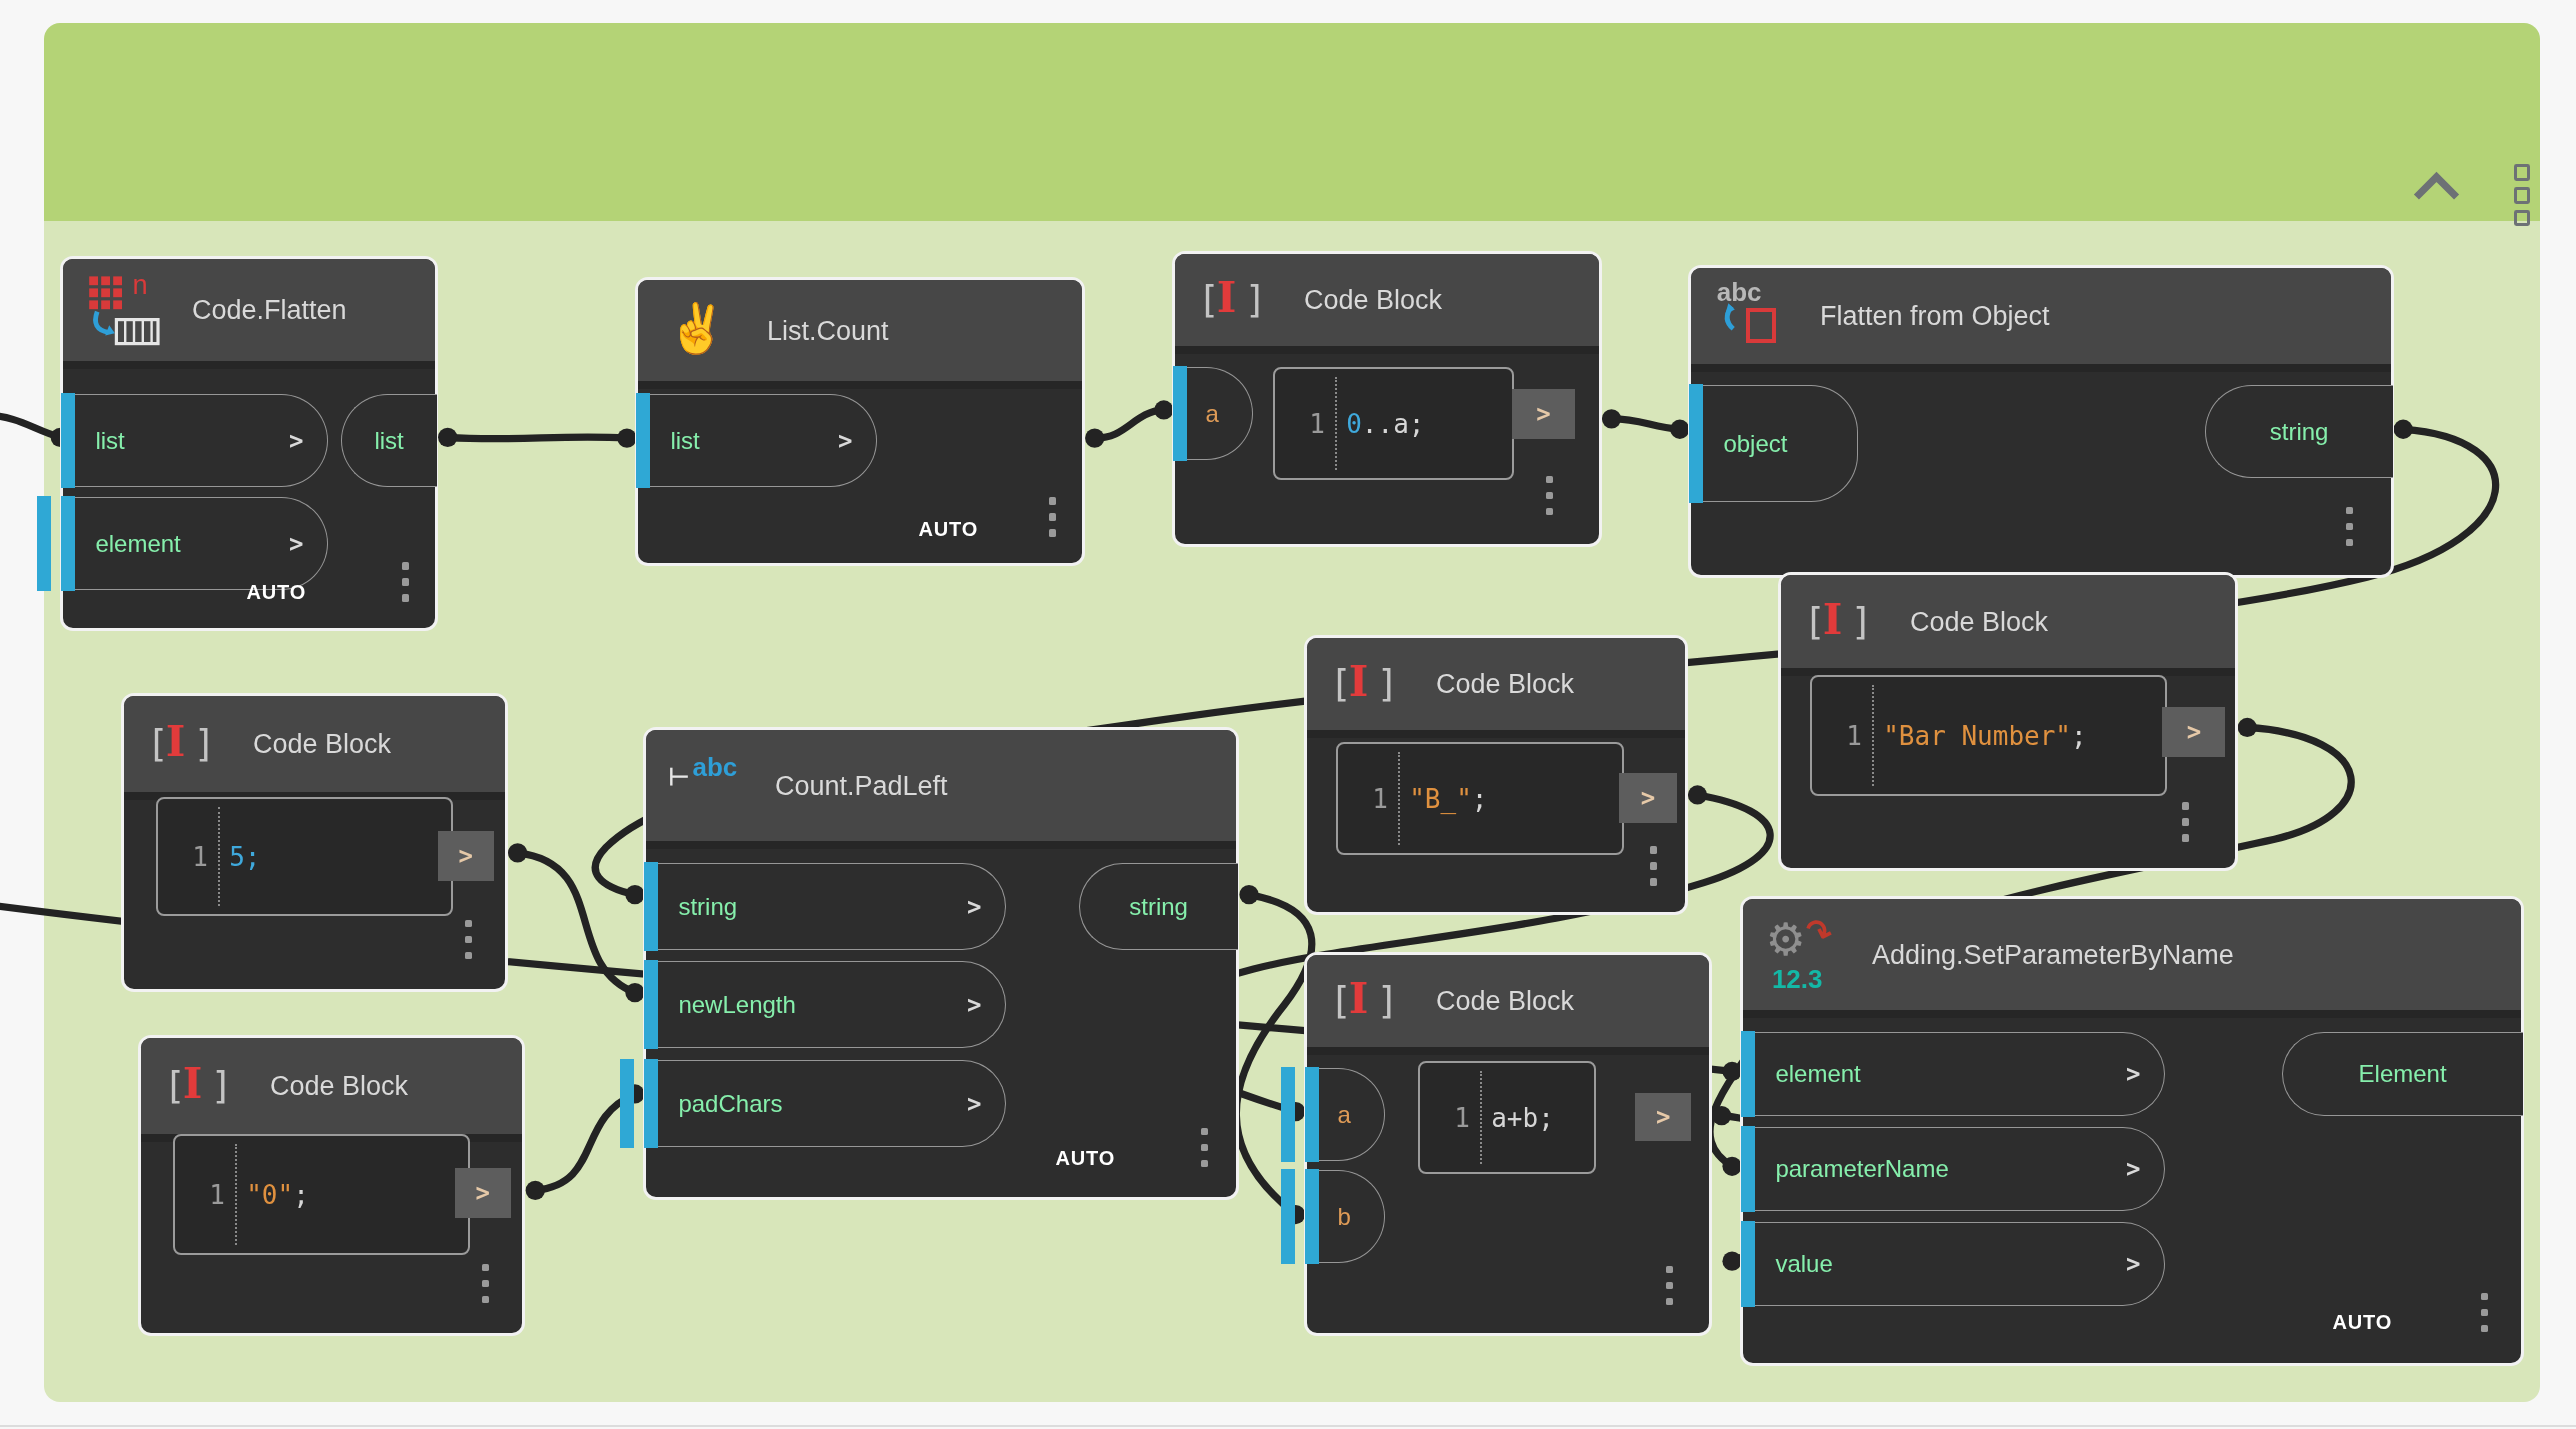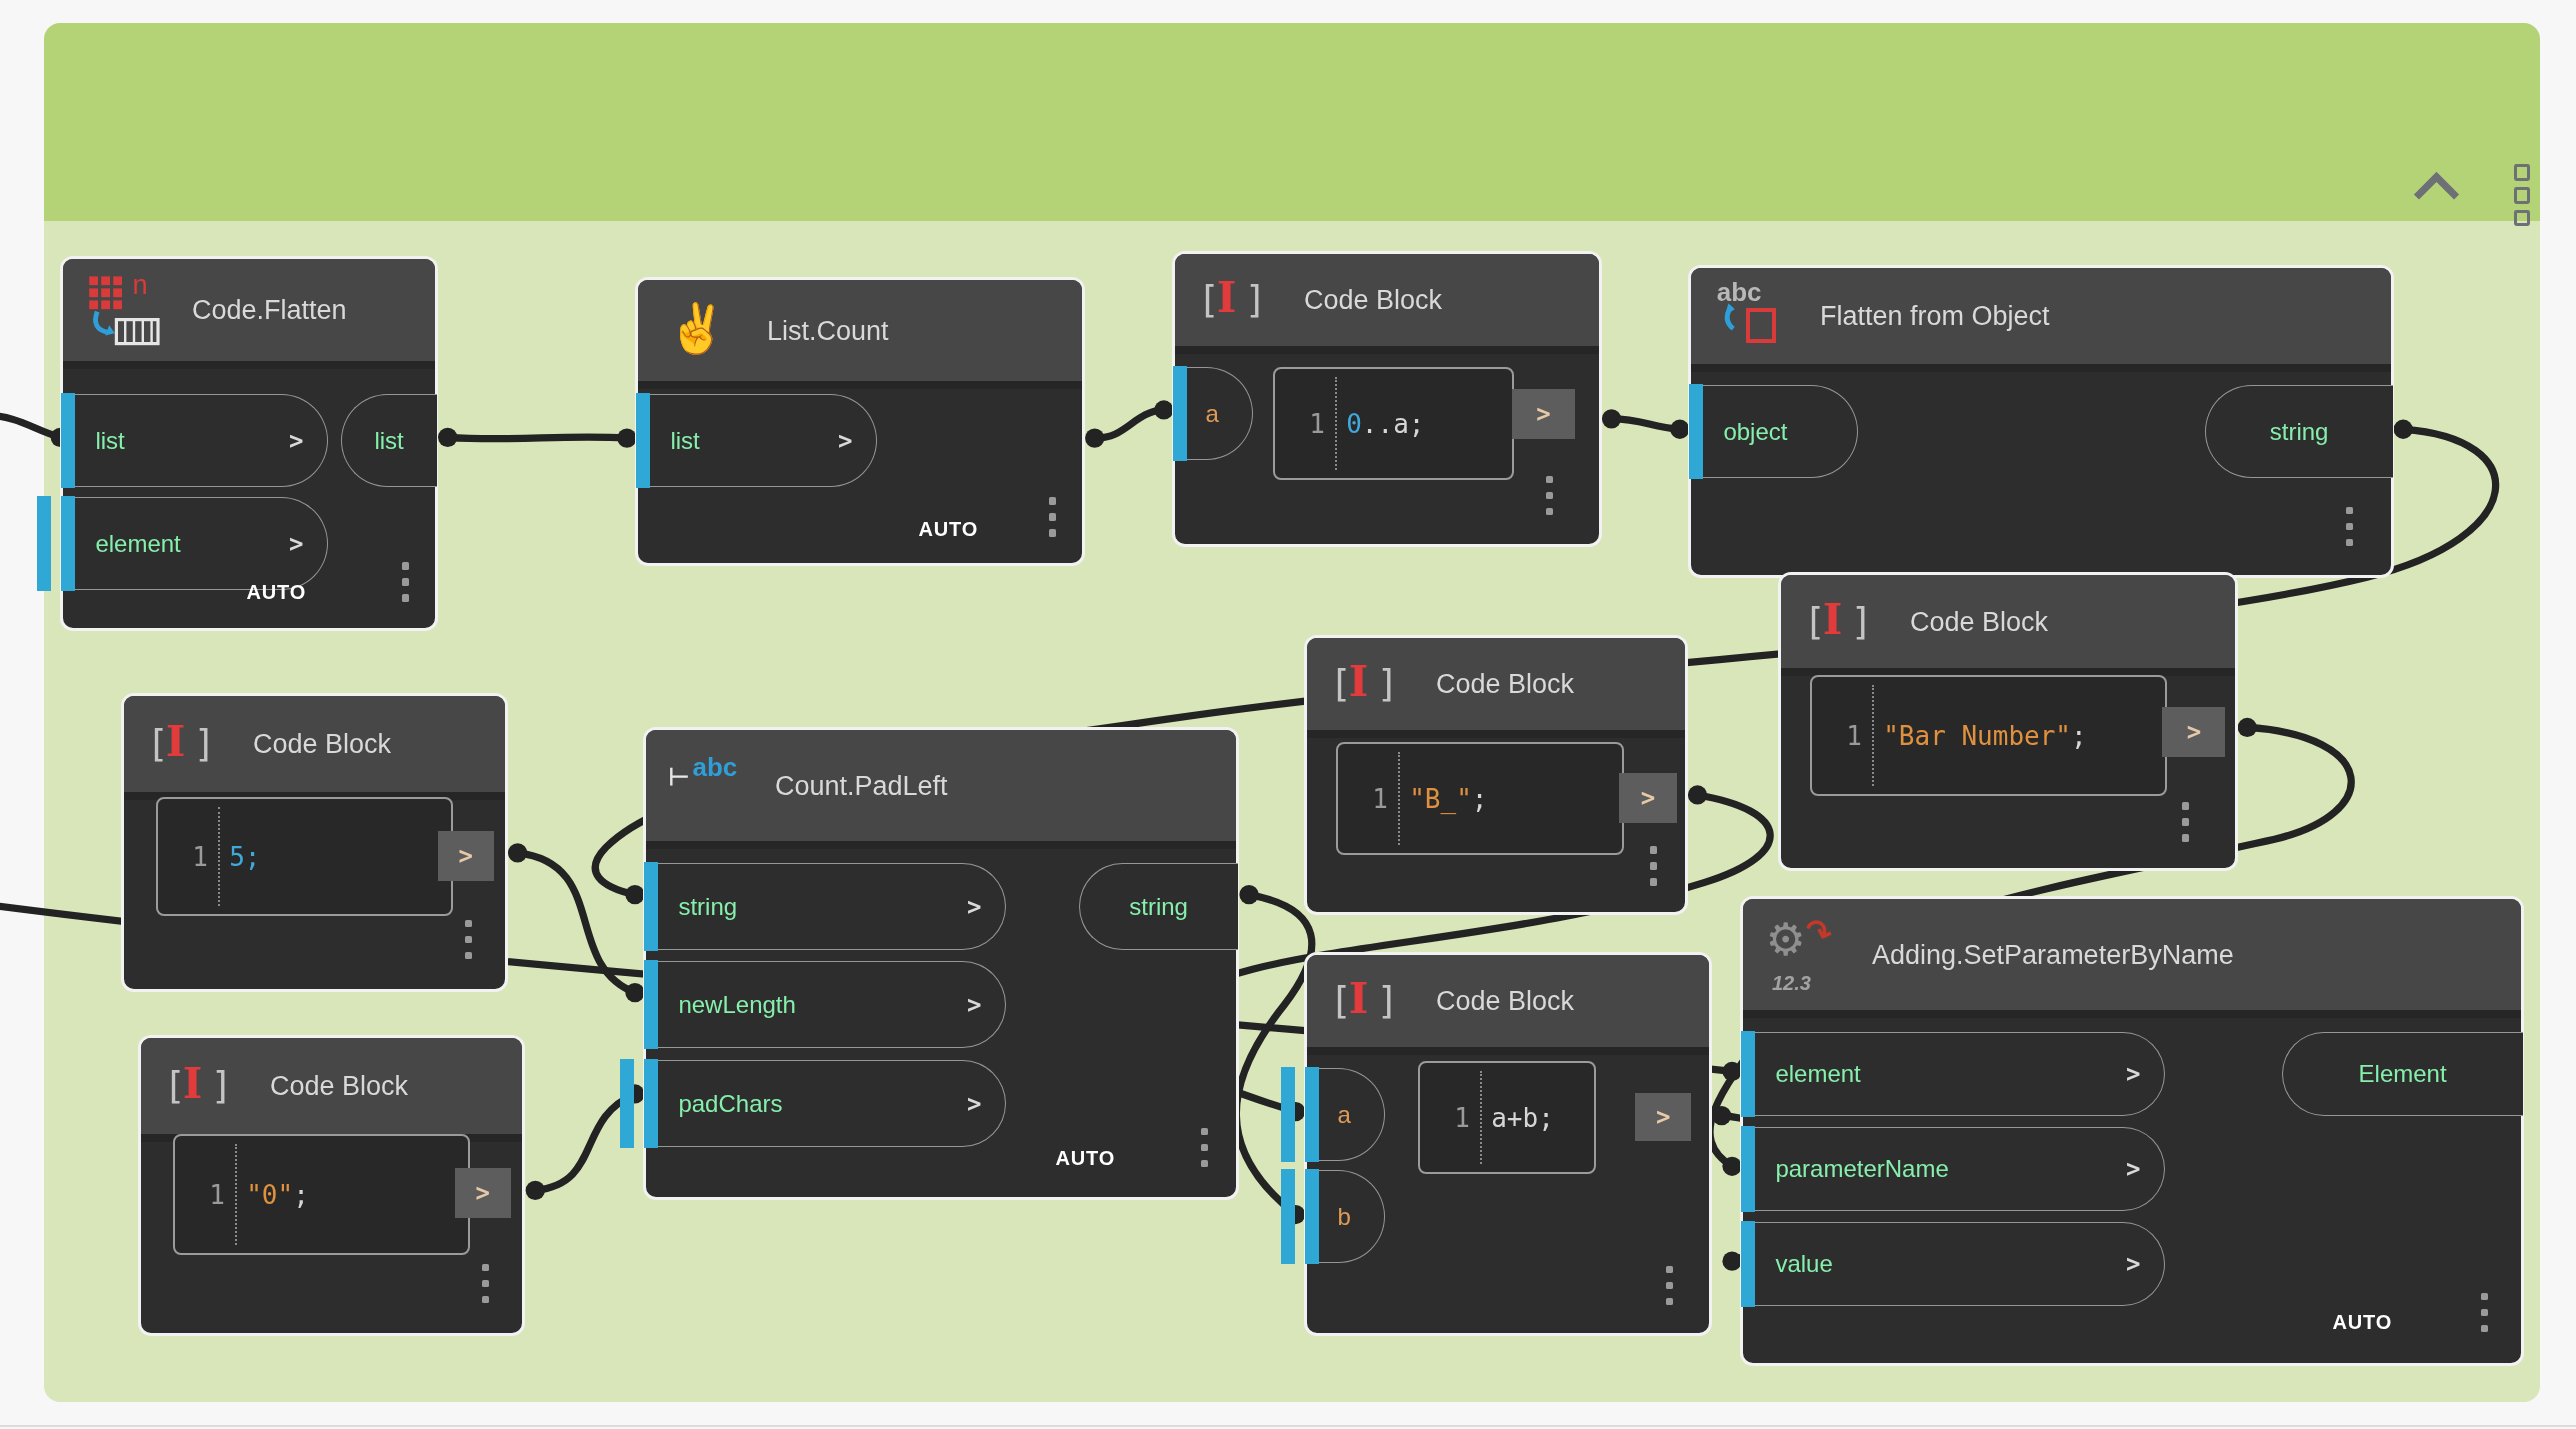--- a/index.html
+++ b/index.html
@@ -52,21 +52,21 @@
   .menu i{display:block;width:7.2px;height:7.2px;background:#9a9a9a;border-radius:1.6px;margin:8.8px auto;}
 
   
   .cb-br{font-family:"DejaVu Sans Mono",monospace;color:#c4c4c4;font-size:37px;position:absolute;top:50%;transform:translateY(-50%);}
   .cb-i{font-family:"DejaVu Serif",serif;color:#e23b3b;font-size:42px;font-weight:bold;position:absolute;top:46%;transform:translateY(-50%);}
   .sfo-abc,.spl-abc{position:absolute;font-weight:bold;}
   .ico-red-sq{position:absolute;width:22.5px;height:27px;border:4px solid #d93a3a;}
   .ico-hand{position:absolute;color:#2e9fd8;font-size:48px;top:46%;left:6.4px;transform:translateY(-50%);}
   .ico-gear{position:absolute;color:#8f8f8f;font-size:45px;left:0;top:-4.8px;}
   .ico-redarrow{position:absolute;color:#c0392b;font-weight:bold;}
-  .ico-123{position:absolute;color:#a3a3a3;font-size:20px;font-weight:bold;left:6.4px;bottom:-3.2px;font-style:italic;}
+  .ico-123{position:absolute;color:#14b8a6;font-size:26px;font-weight:bold;left:6.4px;bottom:-3.2px;}
 </style>
 </head>
 <body>
 
 <div id="canvas">
 
   <div class="group" style="left:44px;top:22.5px;width:2496px;height:1379px;">
     <div class="group-head" style="height:198px;"></div>
     <div class="group-body" style="top:198px;height:1182px;"></div>
   </div>
@@ -210,21 +210,21 @@
           <span class="n-icon">
             <span class="sfo-abc" style="color: rgb(184, 184, 184); font-size: 26px; left: 3.2px; top: -1.6px;">abc</span>
             <svg width="84" height="74" viewBox="0 0 105 92" style="position:absolute;left:0;top:0;">
               <path d="M22 34 q -12 16 2 28" fill="none" stroke="#2e9fd8" stroke-width="6"></path>
               <path d="M18 30 l -4 14 12 -6 z" fill="#2e9fd8"></path>
             </svg>
             <span class="ico-red-sq" style="left: 32px; top: 29px;"></span>
           </span>
           <span class="n-title">Flatten from Object</span>
         </div>
-        <div class="port in" style="top: 117px; height: 93px; width: 169px;">
+        <div class="port in" style="top: 117px; height: 117px; width: 169px;">
           <div class="pmark"></div>
           <span class="plabel">object</span>
         </div>
         <div class="port out" style="top: 117px; height: 93px; width: 188px;">
           <span class="plabel">string</span>
         </div>
         <div class="menu" style="right: 36px; bottom: 20px; width: 11.3px;">
           <i></i>
           <i></i>
           <i></i>

